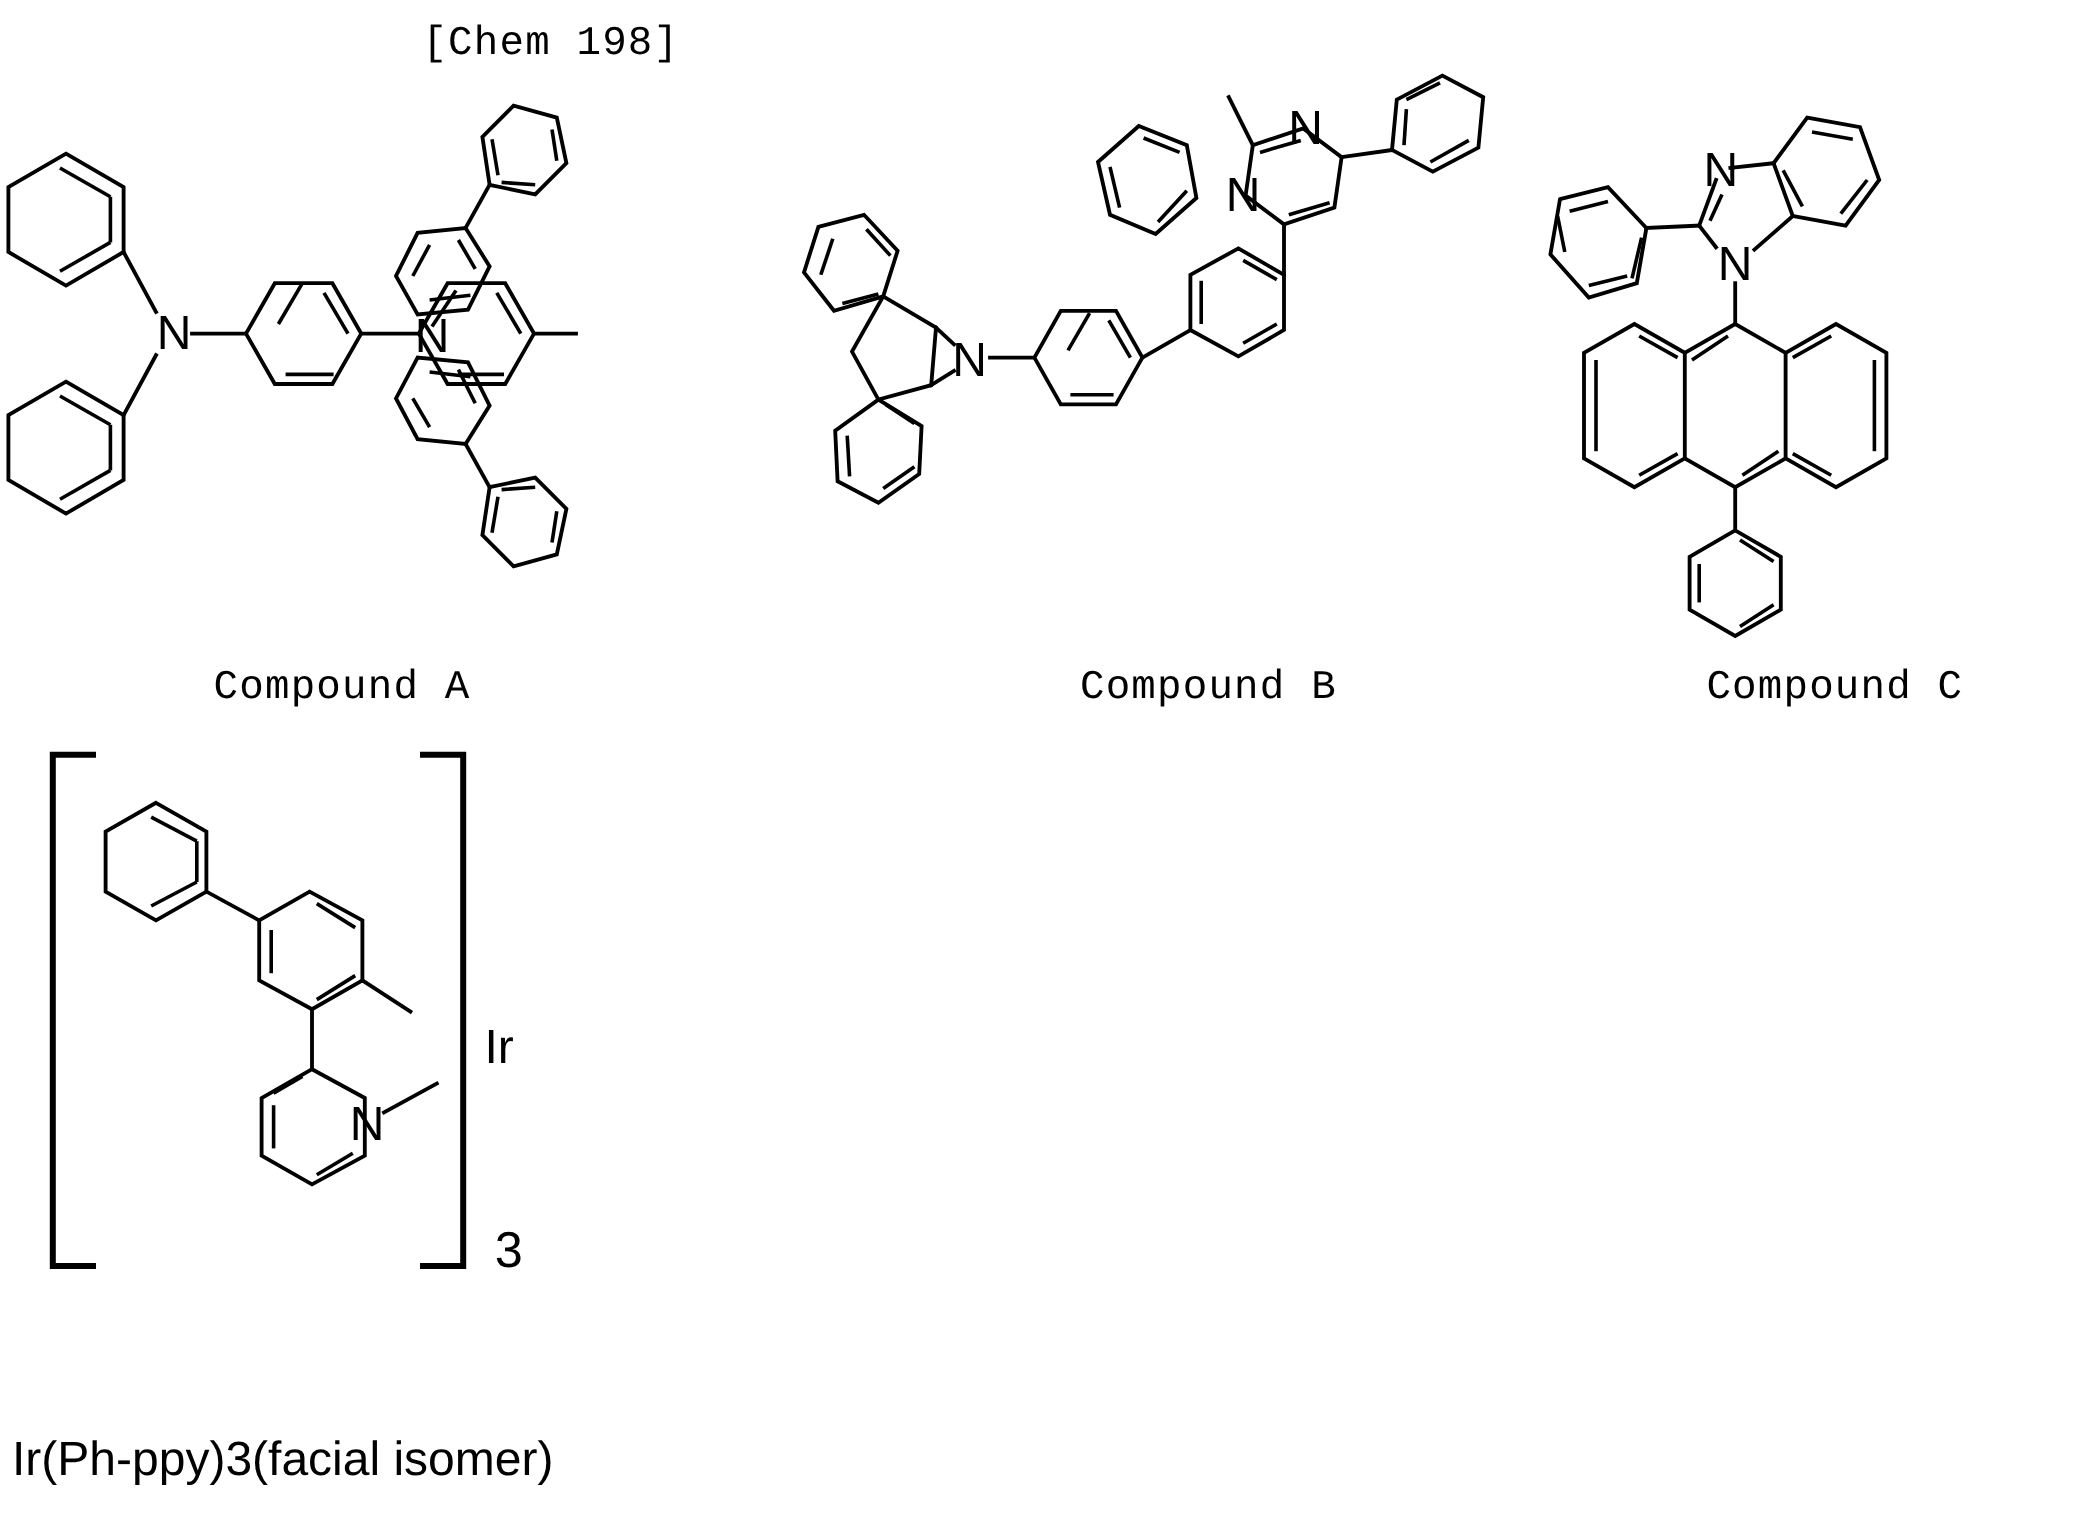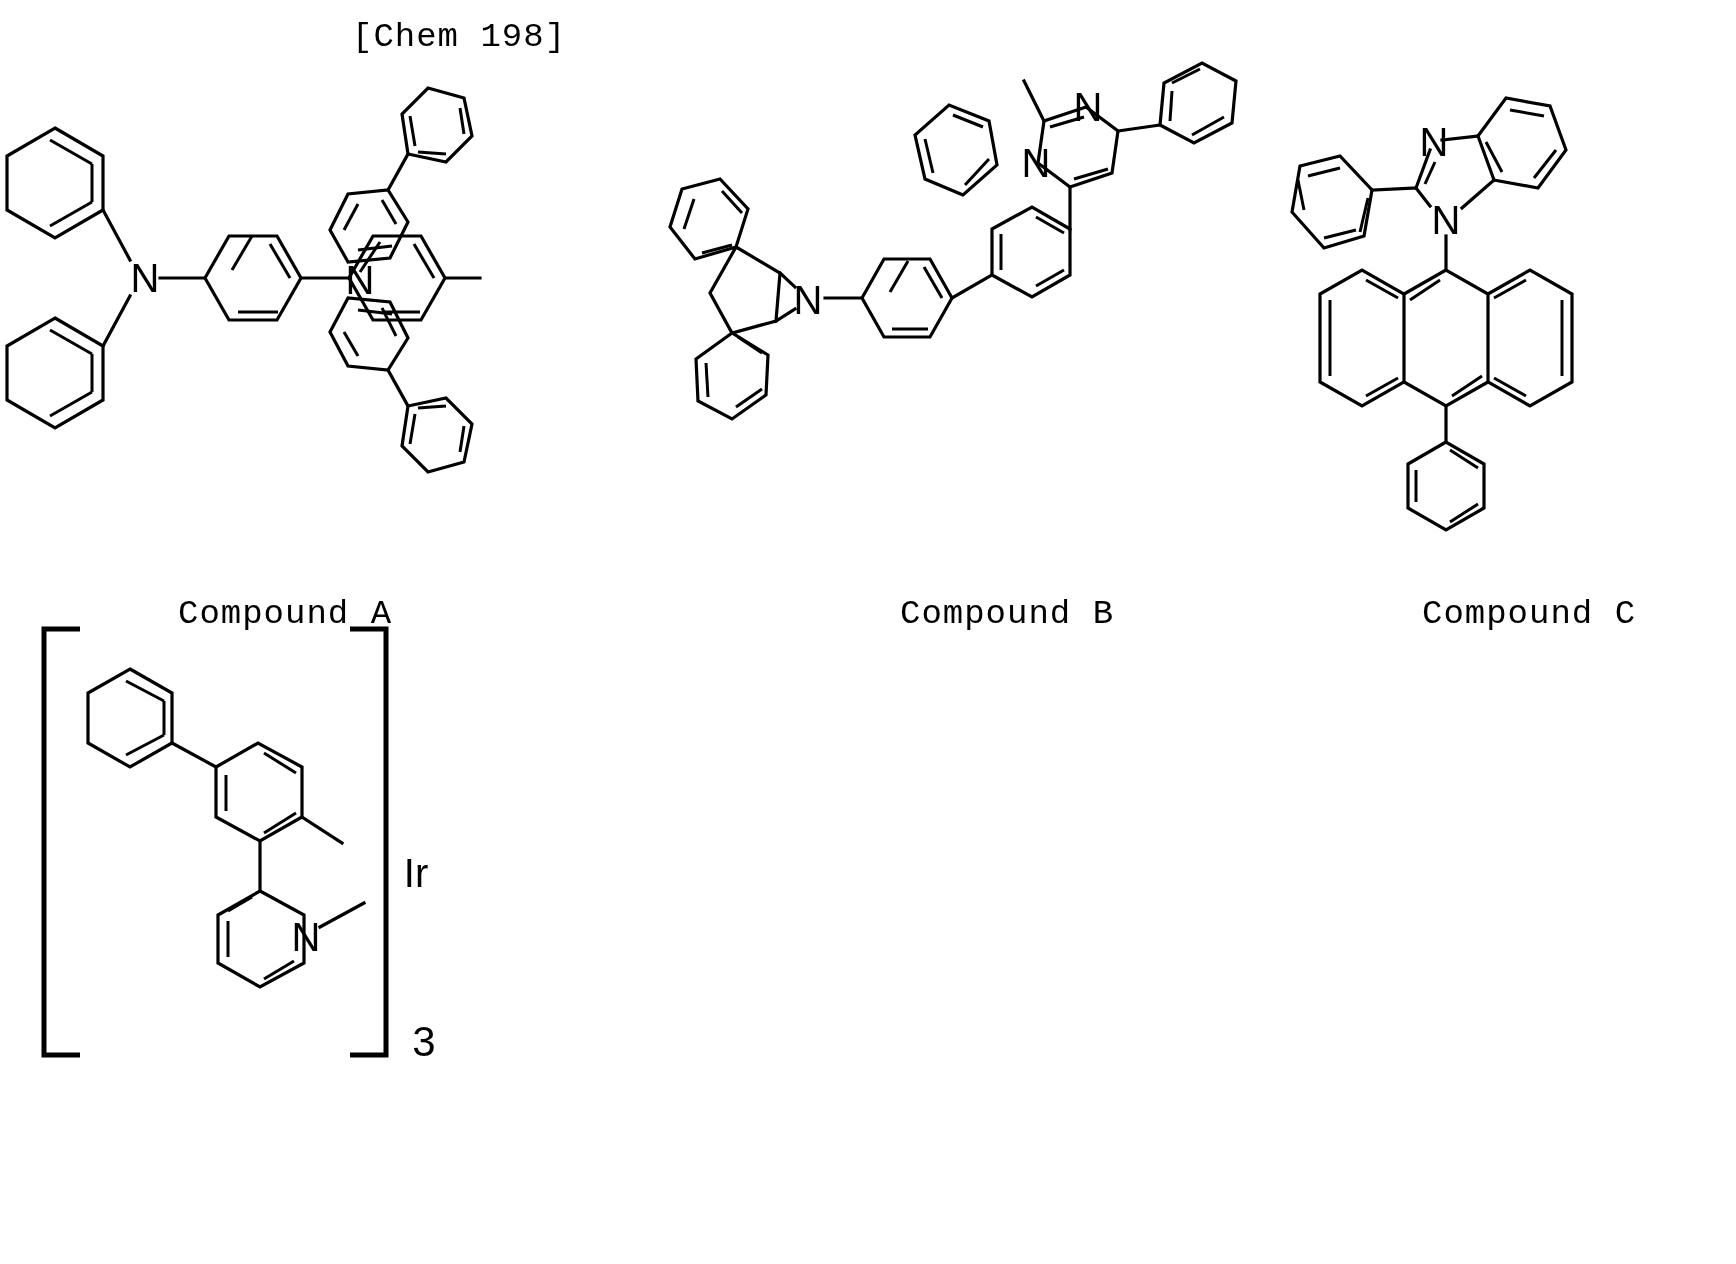--- a/index.html
+++ b/index.html
@@ -29,21 +29,20 @@
     font-family: "Liberation Mono", "DejaVu Sans Mono", monospace;
     font-size: 34px;
     letter-spacing: 1px;
     white-space: pre;
   }
   .cpd-label {
     font-family: "Liberation Mono", "DejaVu Sans Mono", monospace;
     font-size: 34px;
     letter-spacing: 1px;
     white-space: pre;
-    margin-top: 40px;
   }
   #label-a { left: 178px; top: 543px; }
   #label-b { left: 900px; top: 543px; text-align: center; }
   #label-c { left: 1422px; top: 543px; }
 
   #ir-name {
     left: 10px;
     top: 1182px;
     font-family: "Liberation Sans", sans-serif;
     font-size: 40px;
@@ -336,14 +335,15 @@
         <path class="bond-thin" d="M 244 372 L 274 354"></path>
 
         <path class="bond" d="M 300 320 L 344 296"></path>
       </g>
       <text class="atom" x="286" y="330">N</text>
       <text class="atom" x="396" y="266">Ir</text>
       <text class="atom-sub" x="404" y="434">3</text>
     </svg>
   </div>
 
+  <div class="abs" id="ir-name">Ir(Ph-ppy)3(facial isomer)</div>
 
 </div>
 
 </body></html>

